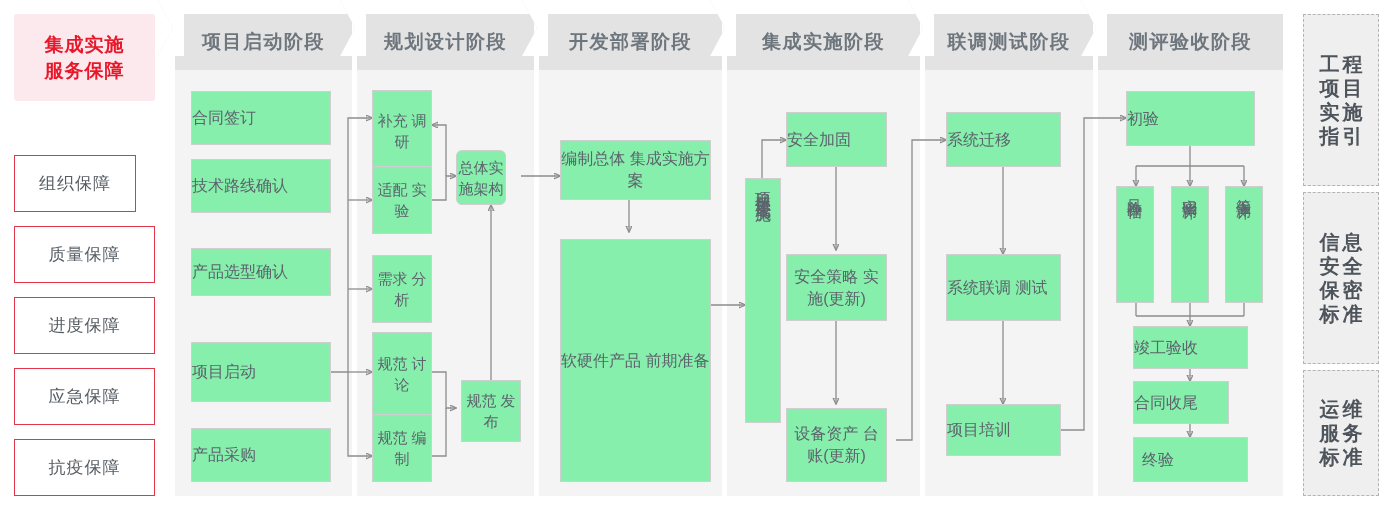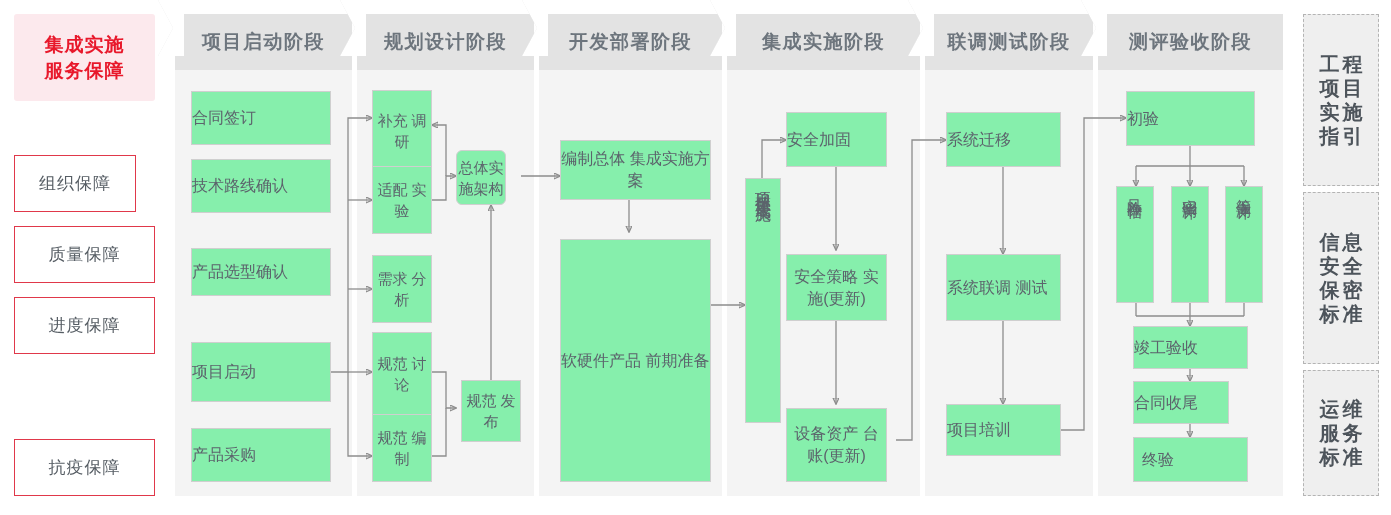--- a/index.html
+++ b/index.html
@@ -144,20 +144,23 @@
 
   <div class="abs redbox" style="left:14px; top:155px; width:122px; height:57px;">
     <span>组织保障</span>
   </div>
   <div class="abs redbox" style="left:14px; top:226px; width:141px; height:57px;">
     <span>质量保障</span>
   </div>
   <div class="abs redbox" style="left:14px; top:297px; width:141px; height:57px;">
     <span>进度保障</span>
   </div>
+  <div class="abs redbox" style="left:14px; top:368px; width:141px; height:57px;">
+    <span>应急保障</span>
+  </div>
   <div class="abs redbox" style="left:14px; top:439px; width:141px; height:57px;">
     <span>抗疫保障</span>
   </div>
 
   <div class="abs stage-body" style="left:175px; top:14px; width:177px; height:482px;"></div>
   <div class="abs stage-body" style="left:357px; top:14px; width:177px; height:482px;"></div>
   <div class="abs stage-body" style="left:539px; top:14px; width:183px; height:482px;"></div>
   <div class="abs stage-body" style="left:727px; top:14px; width:193px; height:482px;"></div>
   <div class="abs stage-body" style="left:925px; top:14px; width:168px; height:482px;"></div>
   <div class="abs stage-body" style="left:1098px; top:14px; width:185px; height:482px;"></div>

